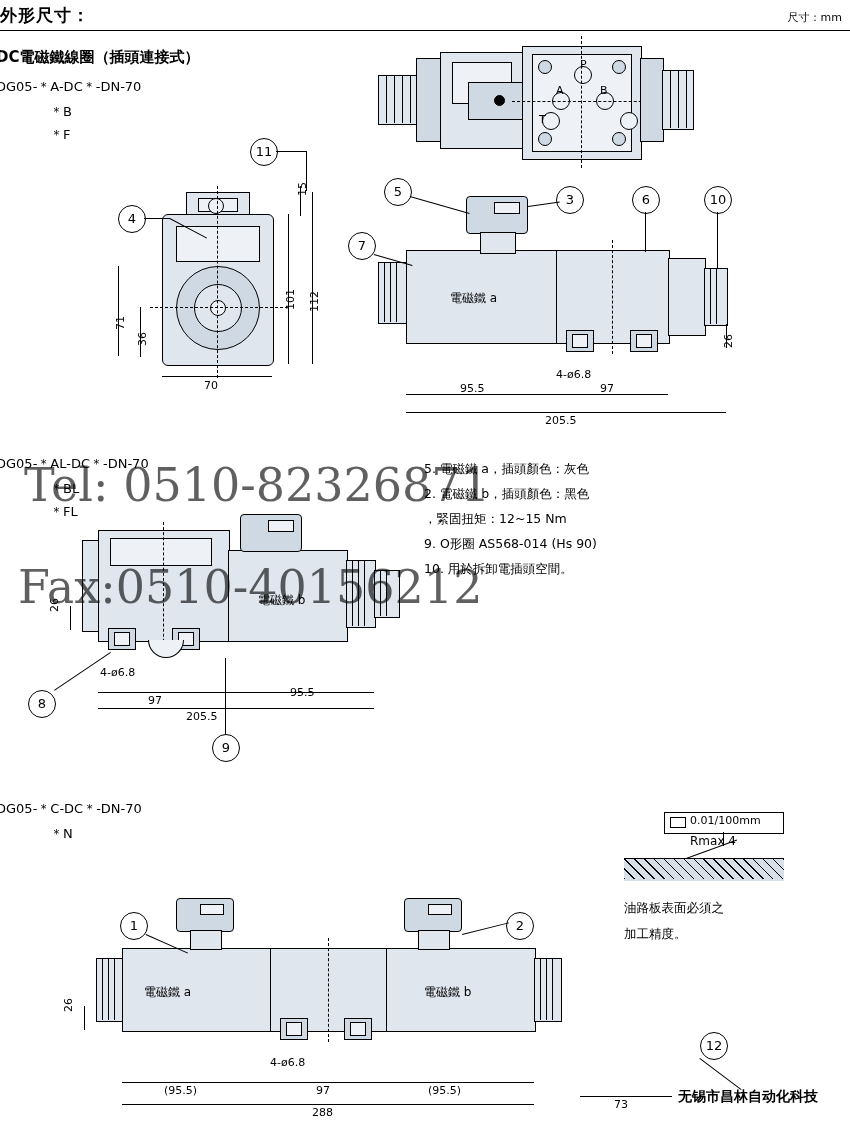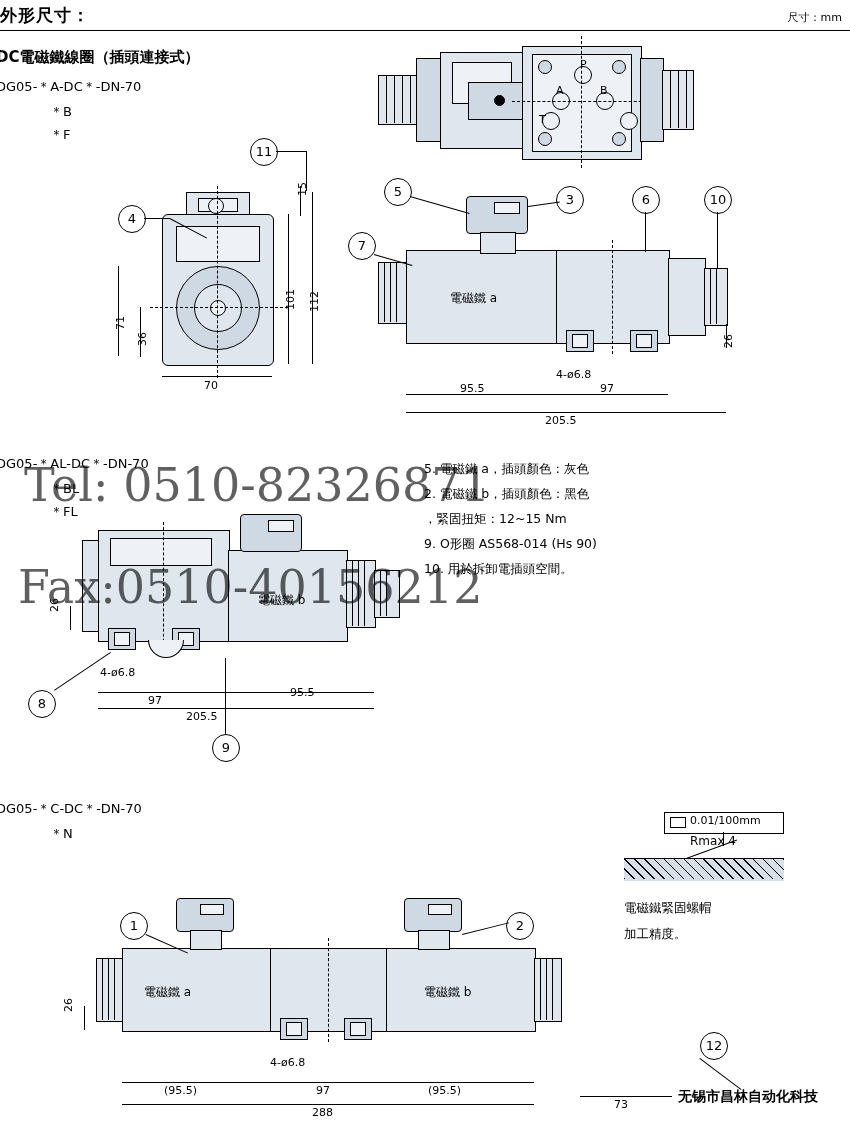--- a/index.html
+++ b/index.html
@@ -244,21 +244,21 @@
 
 <div>
   <div class="surfbox" style="left:664px;top:812px;width:118px;height:20px;"></div>
   <div class="abs" style="left:670px;top:817px;width:14px;height:9px;border:1px solid #000;"></div>
   <div class="abs" style="left:690px;top:814px;font-size:11px;">0.01/100mm</div>
   <div class="ln vl" style="left:723px;top:832px;height:14px;"></div>
   <div class="grayfill" style="left:624px;top:858px;width:160px;height:22px;background:#d7dfe8;border:none;border-top:1px solid #000;"></div>
   <div class="hatch" style="left:624px;top:859px;width:160px;height:20px;"></div>
   <div class="ln" style="left:686px;top:858px;width:54px;height:1px;transform:rotate(-20deg);transform-origin:left top;"></div>
   <div class="abs" style="left:690px;top:834px;font-size:12px;">Rmax 4</div>
-  <div class="abs" style="left:624px;top:900px;font-size:12.5px;">電磁鐵緊固螺帽</div>
+  <div class="abs" style="left:624px;top:900px;font-size:12.5px;">油路板表面必須之</div>
   <div class="abs" style="left:624px;top:926px;font-size:12.5px;">加工精度。</div>
 </div>
 
 <div class="abs model" style="left:-4px;top:800px;">DG05-＊C-DC＊-DN-70</div>
 <div class="abs sub" style="left:50px;top:825px;">＊N</div>
 
 <div>
 
   <div class="box" style="left:96px;top:958px;width:26px;height:62px;"></div>
   <div class="ln vl" style="left:102px;top:958px;height:62px;"></div>

